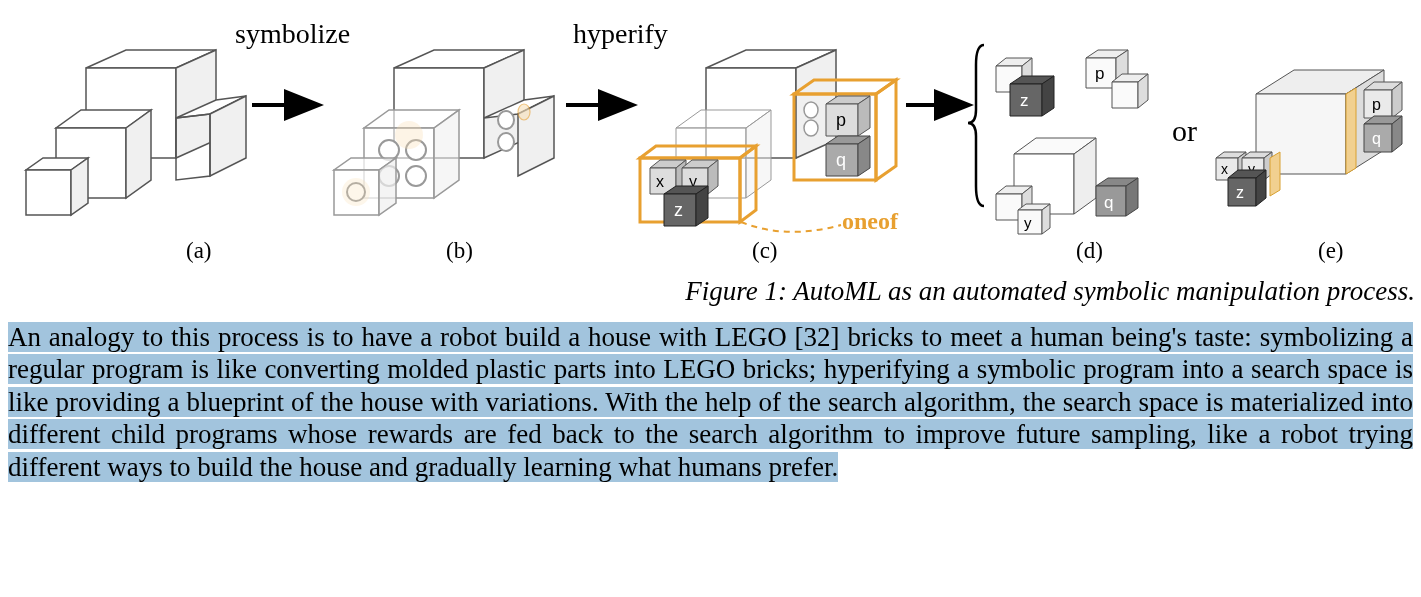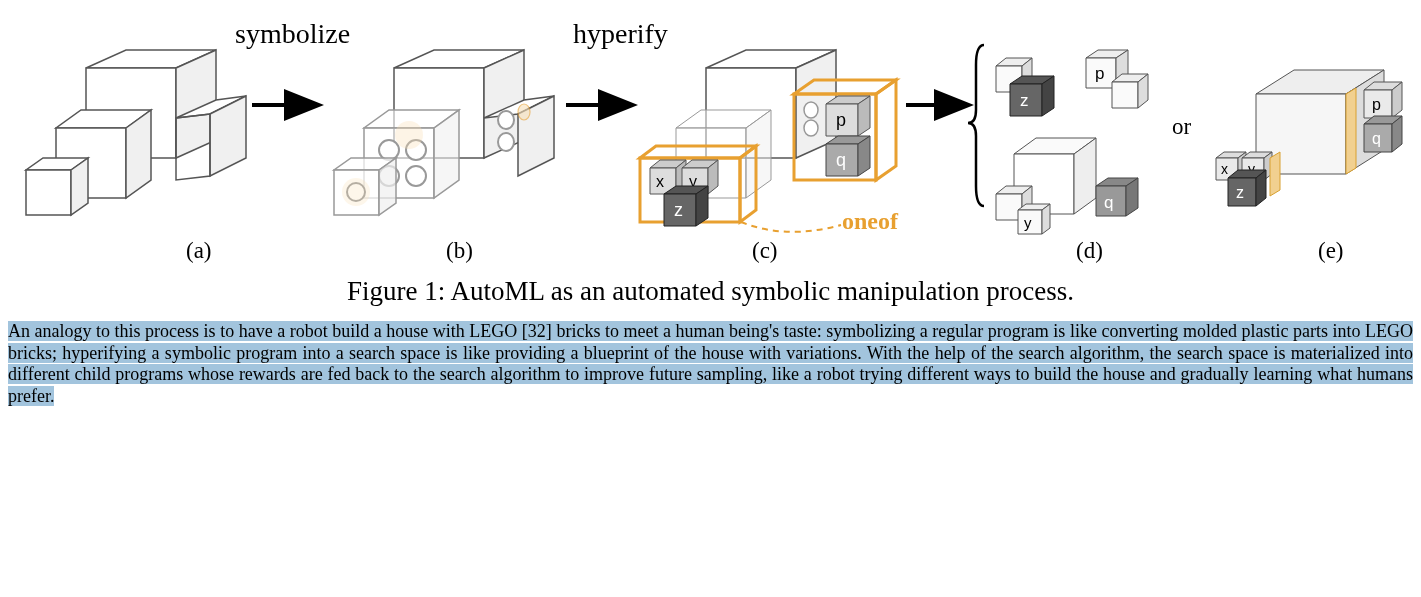--- a/index.html
+++ b/index.html
@@ -27,36 +27,37 @@
       color: #000;
     }
     .oneof-label {
       position: absolute;
       font-size: 24px;
       color: #e8a030;
       font-weight: bold;
     }
     .or-label {
       position: absolute;
-      font-size: 23px;
+      font-size: 30px;
       color: #000;
       text-align: center;
     }
     .caption {
-      text-align: center;
+      text-align: right;
       font-size: 27px;
       color: #000;
       margin-top: -4px;
       margin-bottom: 14px;
+      font-style: italic;
     }
     .caption-lead {
       font-size: 27px;
     }
     .paragraph {
-      font-size: 18px;
+      font-size: 27px;
       line-height: 1.2;
       color: #000;
       text-align: justify;
       padding: 0 2px;
     }
     .highlighted {
       background-color: #a2c4dd;
     }
     svg {
       position: absolute;

